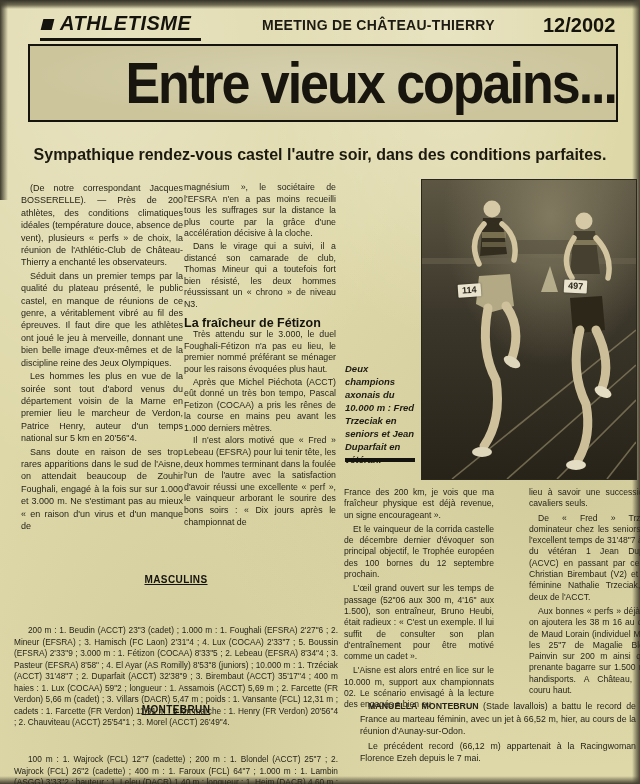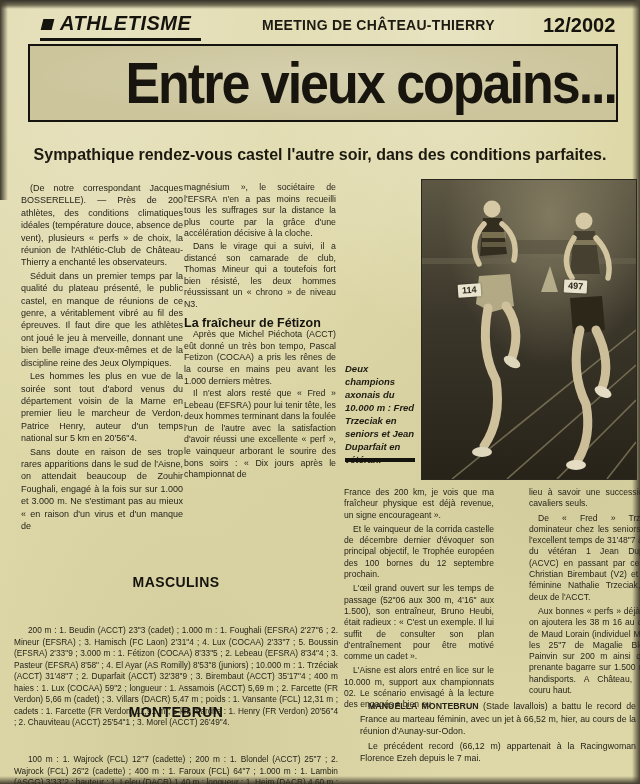--- a/index.html
+++ b/index.html
@@ -62,21 +62,21 @@
     font-size:9px;line-height:11px;padding:1px 4px;border-radius:1px;box-shadow:0 0 2px rgba(0,0,0,.5);}
   .bib-left{left:36px;top:104px;transform:rotate(-4deg);}
   .bib-right{left:142px;top:100px;transform:rotate(3deg);}
 
   .caption{position:absolute;left:345px;top:362px;width:74px;
     font-style:italic;font-weight:bold;font-size:9.5px;line-height:13px;color:#1e1c13;}
   .caption-rule{position:absolute;left:345px;top:458px;width:70px;height:4px;background:#15130d;}
 
   
   .res-head{position:absolute;left:14px;width:324px;text-align:center;
-    font-weight:bold;font-size:14px;letter-spacing:.4px;color:#15130d;}
+    font-weight:bold;font-size:10px;letter-spacing:.4px;color:#15130d;text-decoration:underline;}
   .res-text{position:absolute;left:14px;width:324px;font-size:8.3px;line-height:11.5px;
     text-align:justify;color:#24220f;color:#26241a;margin-top:36px;}
   .res-text .lead-indent{display:inline-block;width:14px;}
 
   
   .brief{position:absolute;left:344px;top:700px;width:292px;font-size:8.8px;
     line-height:12.5px;text-align:justify;color:#26241a;}
   .brief p{margin:0 0 2px 16px;text-indent:8px;}
   .brief .lead{font-weight:bold;}
 </style>
@@ -104,22 +104,23 @@
     <p class="para">(De notre correspondant Jacques BOSSERELLE). — Près de 200 athlètes, des conditions climatiques idéales (température douce, absence de vent), plusieurs « perfs » de choix, la réunion de l'Athlétic-Club de Château-Thierry a enchanté les observateurs.</p>
     <p class="para">Séduit dans un premier temps par la qualité du plateau présenté, le public castel, en manque de réunions de ce genre, a véritablement vibré au fil des épreuves. Il faut dire que les athlètes ont joué le jeu à merveille, donnant une bien belle image d'eux-mêmes et de la discipline reine des Jeux Olympiques.</p>
     <p class="para">Les hommes les plus en vue de la soirée sont tout d'abord venus du département voisin de la Marne en premier lieu le marcheur de Verdon, Patrice Henry, auteur d'un temps national sur 5 km en 20'56"4.</p>
     <p class="para">Sans doute en raison de ses trop rares apparitions dans le sud de l'Aisne, on attendait beaucoup de Zouhir Foughali, engagé à la fois sur sur 1.000 et 3.000 m. Ne s'estimant pas au mieux « en raison d'un virus et d'un manque de</p>
   </div>
 
   <div class="colA" style="left:184px;top:182px;width:152px;font-size:8.8px;line-height:11.6px;">
     <p class="para italic" style="text-indent:0;">magnésium », le sociétaire de l'EFSRA n'en a pas moins recueilli tous les suffrages sur la distance la plus courte par la grâce d'une accélération décisive à la cloche.</p>
     <p class="para">Dans le virage qui a suivi, il a distancé son camarade de club, Thomas Mineur qui a toutefois fort bien résisté, les deux hommes réussissant un « chrono » de niveau N3.</p>
     <p class="subhead2">La fraîcheur de Fétizon</p>
+    <p class="para">Très attendu sur le 3.000, le duel Foughali-Fétizon n'a pas eu lieu, le premier nommé préférant se ménager pour les raisons évoquées plus haut.</p>
     <p class="para">Après que Michel Piéchota (ACCT) eût donné un très bon tempo, Pascal Fetizon (COCAA) a pris les rênes de la course en mains peu avant les 1.000 derniers mètres.</p>
-    <p class="para">Il n'est alors resté que « Fred » Lebeau (EFSRA) pour lui tenir tête, les deux hommes terminant dans la foulée l'un de l'autre avec la satisfaction d'avoir réussi une excellente « perf », le vainqueur arborant le sourire des bons soirs : « Dix jours après le championnat de</p>
+    <p class="para">Il n'est alors motivé que « Fred » Lebeau (EFSRA) pour lui tenir tête, les deux hommes terminant dans la foulée l'un de l'autre avec la satisfaction d'avoir réussi une excellente « perf », le vainqueur arborant le sourire des bons soirs : « Dix jours après le championnat de</p>
   </div>
 
   <div class="photo">
     <svg width="214" height="299" viewBox="0 0 214 299">
       <defs>
         <linearGradient id="bg" x1="0" y1="0" x2="0" y2="1">
           <stop offset="0" stop-color="#5c5643"></stop>
           <stop offset="0.45" stop-color="#3c372b"></stop>
           <stop offset="1" stop-color="#272318"></stop>
         </linearGradient>

